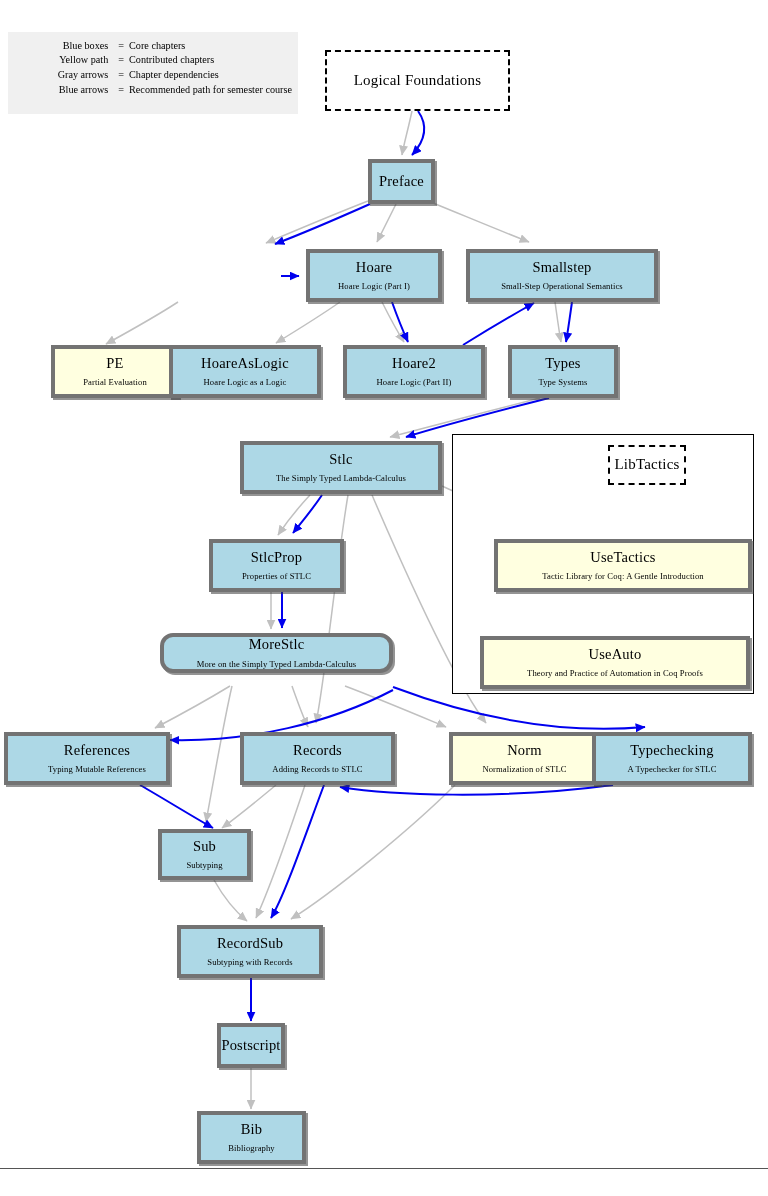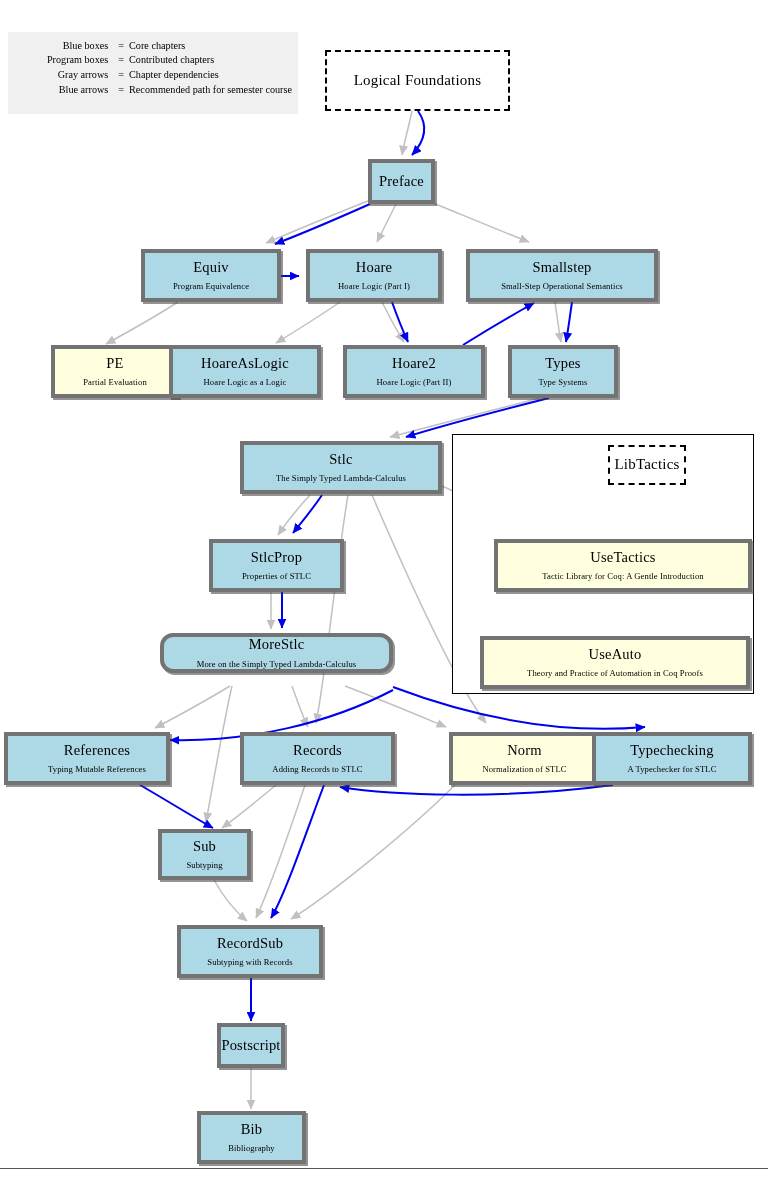--- a/index.html
+++ b/index.html
@@ -169,21 +169,21 @@
 
   <div id="legend">
     <table>
       <tbody>
         <tr>
           <td class="lg-key">Blue boxes</td>
           <td class="lg-eq">=</td>
           <td class="lg-val">Core chapters</td>
         </tr>
         <tr>
-          <td class="lg-key">Program boxes</td>
+          <td class="lg-key">Yellow path</td>
           <td class="lg-eq">=</td>
           <td class="lg-val">Contributed chapters</td>
         </tr>
         <tr>
           <td class="lg-key">Gray arrows</td>
           <td class="lg-eq">=</td>
           <td class="lg-val">Chapter dependencies</td>
         </tr>
         <tr>
           <td class="lg-key">Blue arrows</td>
@@ -197,24 +197,20 @@
   <div class="node dashed only-title" style="left:325px; top:50px; width:185px; height:61px;">
     <div class="n-title">Logical Foundations</div>
 
   </div>
 
   <div class="node core only-title" style="left:368px; top:159px; width:67px; height:45px;">
     <div class="n-title">Preface</div>
 
   </div>
 
-  <div class="node core" style="left:141px; top:249px; width:140px; height:53px;">
-    <div class="n-title">Equiv</div>
-    <div class="n-sub">Program Equivalence</div>
-  </div>
 
   <div class="node core" style="left:306px; top:249px; width:136px; height:53px;">
     <div class="n-title">Hoare</div>
     <div class="n-sub">Hoare Logic (Part I)</div>
   </div>
 
   <div class="node core" style="left:466px; top:249px; width:192px; height:53px;">
     <div class="n-title">Smallstep</div>
     <div class="n-sub">Small-Step Operational Semantics</div>
   </div>

